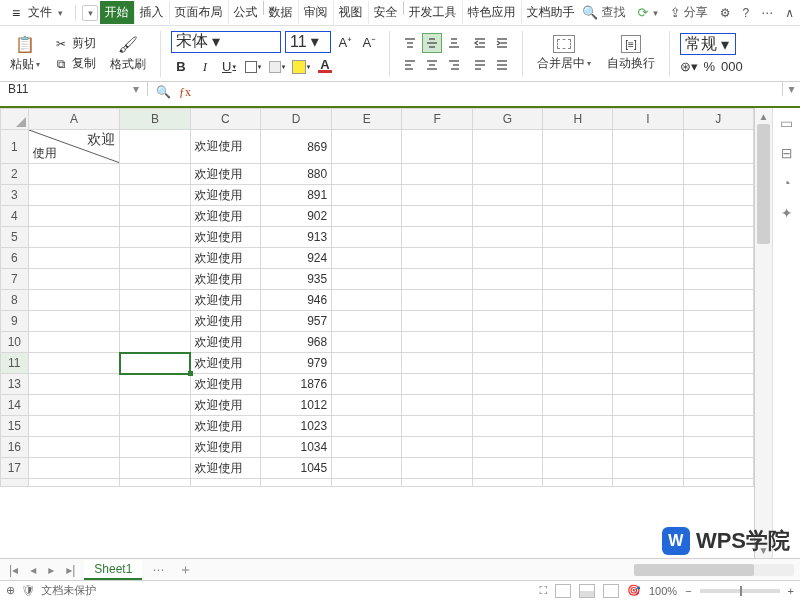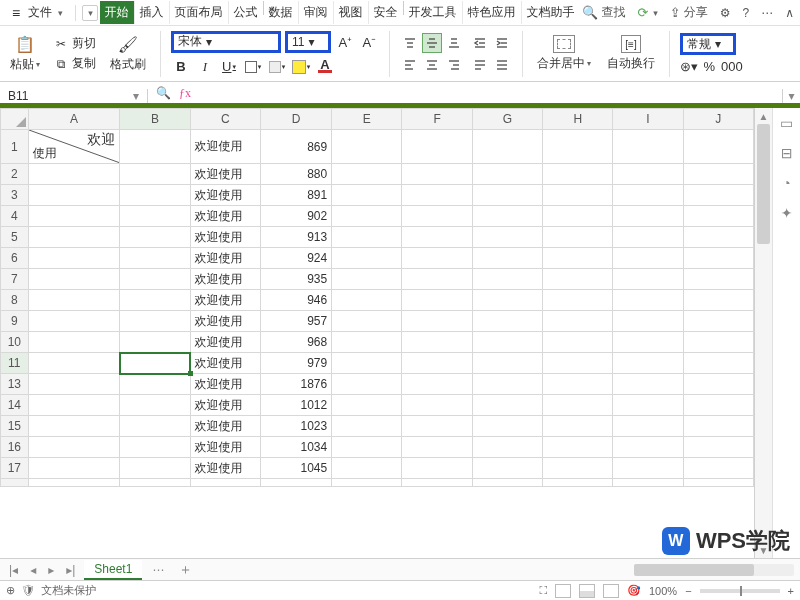--- a/index.html
+++ b/index.html
@@ -26,21 +26,21 @@
 
 .ribbon { height:56px; border-bottom:1px solid #d0d0d0; display:flex; align-items:center; padding:0 6px; gap:8px; }
 .ribbon-vsep { width:1px; height:46px; background:#e0e0e0; margin:0 2px; }
 .big-btn { display:flex; flex-direction:column; align-items:center; gap:2px; padding:0 4px; cursor:pointer; }
 .big-btn .bicon { width:20px; height:20px; display:flex; align-items:center; justify-content:center; font-size:16px; }
 .big-btn .caret { font-size:8px; color:#666; }
 .small-btns { display:flex; flex-direction:column; gap:1px; }
 .small-btn { display:flex; align-items:center; gap:4px; font-size:12px; padding:1px 2px; cursor:pointer; }
 .small-btn .sicon { width:14px; display:inline-block; text-align:center; font-size:12px; }
 .font-row { display:flex; align-items:center; gap:4px; }
-.combo { height:22px; border:3px solid #1d4ed8; display:flex; align-items:center; padding:0 4px; font-size:12px; background:#fff;text-align:right; }
+.combo { height:22px; border:1px solid #1d4ed8; display:flex; align-items:center; padding:0 4px; font-size:16px; background:#fff;text-align:right; }
 .combo .dd { margin-left:4px; }
 .font-btns { display:flex; align-items:center; gap:4px; margin-top:4px; }
 .fbtn { width:20px; height:20px; display:flex; align-items:center; justify-content:center; cursor:pointer; font-size:13px; }
 .fbtn.bold { font-weight:bold; }
 .fbtn.italic { font-style:italic; font-family:serif; }
 .fbtn.underline { text-decoration:underline; }
 .fbtn .dd { font-size:7px; margin-left:1px; }
 .fill-btn { display:flex; align-items:center; }
 .fill-swatch { width:14px; height:14px; background:#ffeb3b; border:1px solid #999; }
 .font-color { display:flex; align-items:center; flex-direction:column; }
@@ -52,26 +52,26 @@
 .abtn.active { background:#d0e8d0; border:1px solid #6a6; }
 .abtn svg { width:14px; height:14px; }
 .merge-ico { width:22px; height:18px; border:1px solid #888; position:relative; }
 .merge-ico::after { content:""; position:absolute; left:3px; right:3px; top:3px; bottom:3px; border:1px dashed #888; }
 .wrap-ico { width:20px; height:18px; border:1px solid #888; display:flex; align-items:center; justify-content:center; font-size:10px; }
 .num-combo { width:56px; }
 .num-btns { display:flex; gap:6px; margin-top:4px; }
 .num-btns .nbtn { font-size:13px; cursor:pointer; display:flex; align-items:center; }
 
 
-.fx-row { height:26px; display:flex; align-items:flex-end; border-bottom:5px solid #4d7c0f; }
+.fx-row { height:26px; display:flex; align-items:flex-start; border-bottom:2px solid #4d7c0f; }
 .name-box { width:148px; border-right:1px solid #d0d0d0; display:flex; align-items:center; padding:0 8px; justify-content:space-between; }
 .name-box .dd { color:#888; }
 .fx-area { flex:1; display:flex; align-items:center; gap:8px; padding:0 8px; }
 .fx-area .search { color:#888; }
-.fx-area .fx { font-family:serif; color:#ec4899; }
+.fx-area .fx { font-family:serif; color:#c2410c; }
 .fx-input { flex:1; height:20px; border:none; outline:none; }
 .fx-expand { width:18px; border-left:1px solid #d0d0d0; display:flex; align-items:center; justify-content:center; color:#888; }
 
 
 .sheet-wrap { position:absolute; top:108px; left:0; right:0; bottom:42px; display:flex; }
 .sheet { flex:1; overflow:hidden; position:relative; }
 .grid { border-collapse:collapse; table-layout:fixed; }
 .grid th, .grid td { border:1px solid #d8d8d8; height:21px; font-size:12px; font-weight:normal; }
 .grid thead th { background:#f3f3f3; text-align:center; color:#555; }
 .grid .corner { width:28px; background:#f3f3f3; position:relative; }

